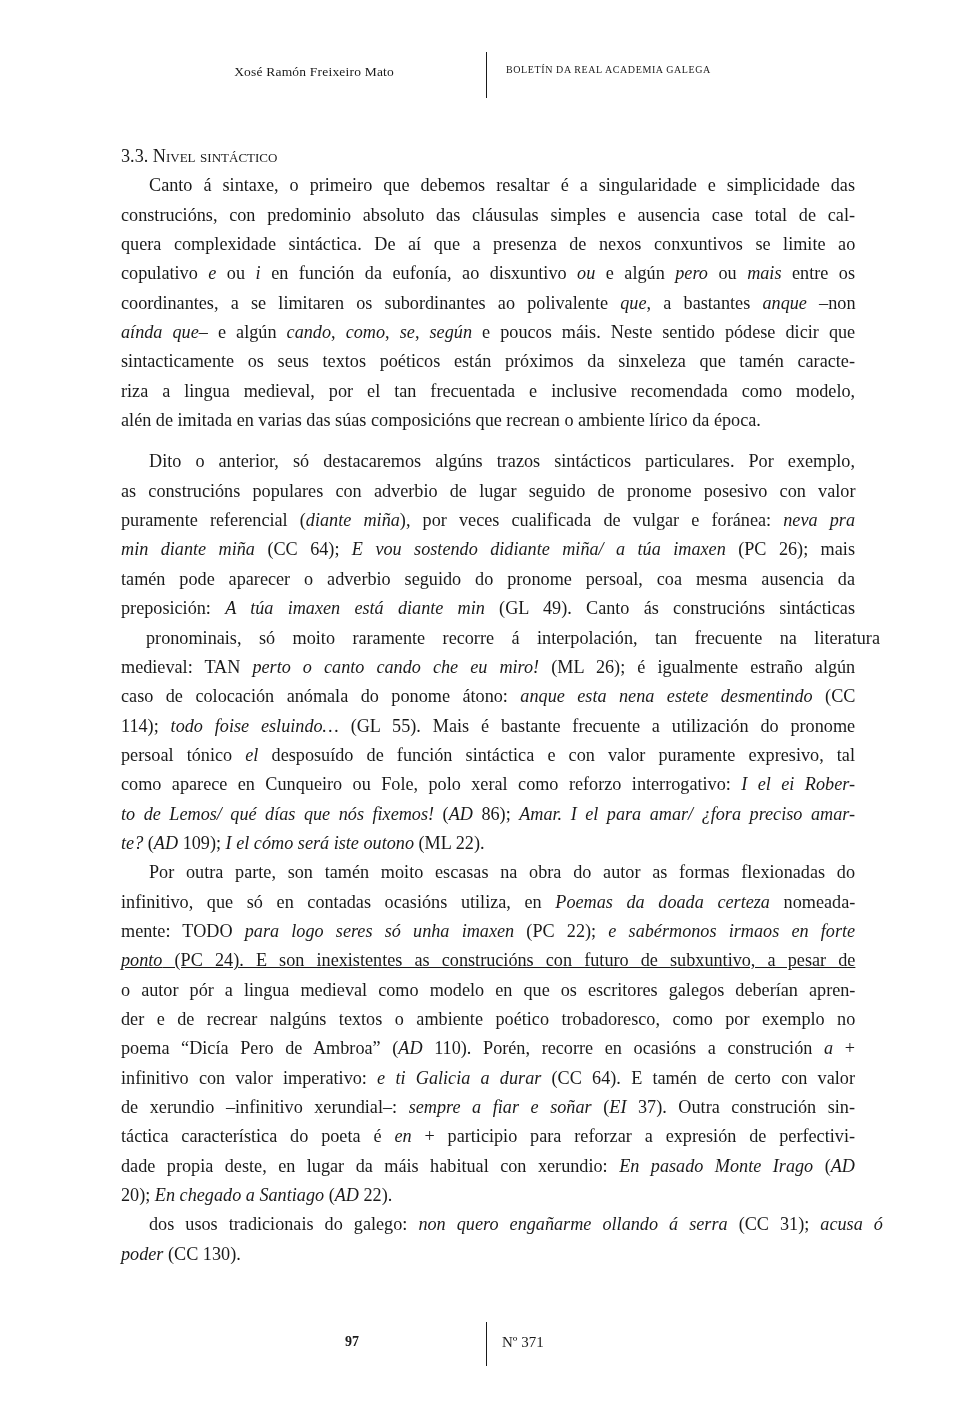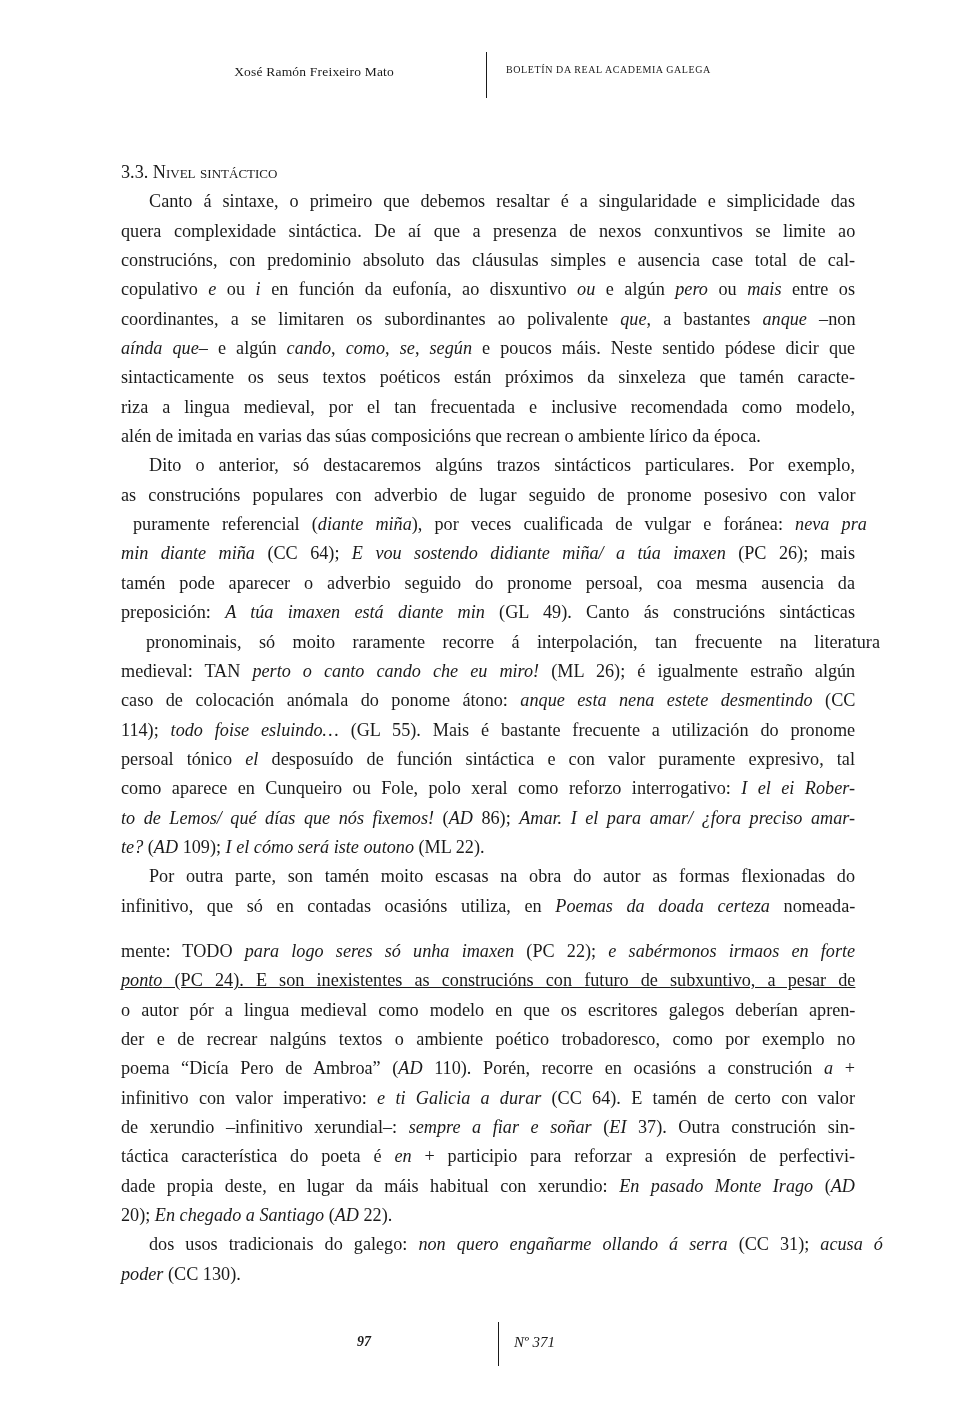--- a/index.html
+++ b/index.html
@@ -1,78 +1,78 @@
 <!DOCTYPE html>
 <html><head>
 <meta charset="utf-8">
 <style>
   html, body { margin: 0; padding: 0; background: #ffffff; }
   body { width: 975px; height: 1417px; position: relative; overflow: hidden; color: #1a1a1a; font-family: "Liberation Serif", "DejaVu Serif", serif; }
   .header { position: absolute; top: 52px; left: 0; width: 899px; height: 46px; }
   .header .author { position: absolute; right: 505px; top: 12px; font-size: 13.5px; letter-spacing: 0.2px; white-space: nowrap; }
   .header .divider { position: absolute; left: 486px; top: 0; width: 1px; height: 46px; background: #1a1a1a; }
   .header .journal { position: absolute; left: 506px; top: 12px; font-size: 10px; letter-spacing: 0.6px; white-space: nowrap; }
-  .content { position: absolute; left: 121px; top: 158px; width: 734px; font-size: 18.2px; line-height: 29.35px; }
+  .content { position: absolute; left: 121px; top: 142px; width: 734px; font-size: 18.2px; line-height: 29.35px; }
   .section-title { margin: 0; font-size: 18.2px; font-weight: normal; line-height: 29.35px; }
   .section-title .sc { font-variant: small-caps; }
   .para { margin: 0; text-align: justify; text-indent: 28px; }
   .line { display: block; text-align: justify; text-align-last: justify; white-space: nowrap; }
   .line.last { text-align-last: left; }
   .para .line:first-child { padding-left: 28px; }
   .para { text-indent: 0; }
   i { font-style: italic; }
-  .footer { position: absolute; top: 1322px; left: 12px; width: 864px; height: 44px; font-style: italic; }
+  .footer { position: absolute; top: 1322px; left: 0; width: 864px; height: 44px; }
   .footer .page-num { position: absolute; right: 505px; top: 12px; font-size: 14px; font-weight: bold; }
   .footer .divider { position: absolute; left: 486px; top: 0; width: 1px; height: 44px; background: #1a1a1a; }
   .footer .issue { position: absolute; left: 502px; top: 12px; font-size: 15px; }
   .seg { white-space: pre; }
 </style>
 </head>
 <body>
 
 <div class="header">
   <span class="author">Xosé Ramón Freixeiro Mato</span>
   <span class="divider"></span>
   <span class="journal">BOLETÍN DA REAL ACADEMIA GALEGA</span>
 </div>
 
 <div class="content">
   <h2 class="section-title"><span>3.3. </span><span class="sc">Nivel sintáctico</span></h2>
   <div id="paras">
       <div class="para">
         <span class="line" style="display: block; word-spacing: 4.30769px;"><span class="seg">Canto á sintaxe, o primeiro que debemos resaltar é a singularidade e simplicidade das</span></span>
+        <span class="line" style="display: block; word-spacing: 7.16667px;"><span class="seg">construcións, con predominio absoluto das cláusulas simples e ausencia case total de cal-</span></span>
         <span class="line" style="display: block; word-spacing: 8px;"><span class="seg">quera complexidade sintáctica. De aí que a presenza de nexos conxuntivos se limite ao</span></span>
-        <span class="line" style="display: block; word-spacing: 7.16667px;"><span class="seg">construcións, con predominio absoluto das cláusulas simples e ausencia case total de cal-</span></span>
         <span class="line" style="display: block; word-spacing: 5.94118px;"><span class="seg">copulativo </span><i class="seg">e</i><span class="seg"> ou </span><i class="seg">i</i><span class="seg"> en función da eufonía, ao disxuntivo </span><i class="seg">ou</i><span class="seg"> e algún </span><i class="seg">pero</i><span class="seg"> ou </span><i class="seg">mais</i><span class="seg"> entre os</span></span>
         <span class="line" style="display: block; word-spacing: 7.66667px;"><span class="seg">coordinantes, a se limitaren os subordinantes ao polivalente </span><i class="seg">que</i><span class="seg">, a bastantes </span><i class="seg">anque</i><span class="seg"> –non</span></span>
         <span class="line" style="display: block; word-spacing: 5.53333px;"><i class="seg">aínda que</i><span class="seg">– e algún </span><i class="seg">cando</i><span class="seg">, </span><i class="seg">como</i><span class="seg">, </span><i class="seg">se</i><span class="seg">, </span><i class="seg">según</i><span class="seg"> e poucos máis. Neste sentido pódese dicir que</span></span>
         <span class="line" style="display: block; word-spacing: 9.09091px;"><span class="seg">sintacticamente os seus textos poéticos están próximos da sinxeleza que tamén caracte-</span></span>
         <span class="line" style="display: block; word-spacing: 9.41667px;"><span class="seg">riza a lingua medieval, por el tan frecuentada e inclusive recomendada como modelo,</span></span>
         <span class="line last"><span class="seg">alén de imitada en varias das súas composicións que recrean o ambiente lírico da época.</span></span>
       </div>
       <div class="para">
-        <span class="line" style="display: block; word-spacing: 6.7px;"><span class="seg">Dito o anterior, só destacaremos algúns trazos sintácticos particulares. Por exemplo,</span></span>
+        <span class="line" style="display: block; word-spacing: 6.7px; margin-top: 12px;"><span class="seg">Dito o anterior, só destacaremos algúns trazos sintácticos particulares. Por exemplo,</span></span>
         <span class="line" style="display: block; word-spacing: 7.66667px;"><span class="seg">as construcións populares con adverbio de lugar seguido de pronome posesivo con valor</span></span>
-        <span class="line" style="display: block; word-spacing: 7.58333px; margin-left: 12px;"><span class="seg">puramente referencial (</span><i class="seg">diante miña</i><span class="seg">), por veces cualificada de vulgar e foránea: </span><i class="seg">neva pra</i></span>
+        <span class="line" style="display: block; word-spacing: 7.58333px;"><span class="seg">puramente referencial (</span><i class="seg">diante miña</i><span class="seg">), por veces cualificada de vulgar e foránea: </span><i class="seg">neva pra</i></span>
         <span class="line" style="display: block; word-spacing: 7.86667px;"><i class="seg">min diante miña</i><span class="seg"> (CC 64); </span><i class="seg">E vou sostendo didiante miña/ a túa imaxen</i><span class="seg"> (PC 26); mais</span></span>
         <span class="line" style="display: block; word-spacing: 9.33333px;"><span class="seg">tamén pode aparecer o adverbio seguido do pronome persoal, coa mesma ausencia da</span></span>
         <span class="line" style="display: block; word-spacing: 9.66667px;"><span class="seg">preposición: </span><i class="seg">A túa imaxen está diante min</i><span class="seg"> (GL 49). Canto ás construcións sintácticas</span></span>
         <span class="line" style="display: block; word-spacing: 12.9px; margin-left: 25px;"><span class="seg">pronominais, só moito raramente recorre á interpolación, tan frecuente na literatura</span></span>
         <span class="line" style="display: block; word-spacing: 7.5px;"><span class="seg">medieval: </span><span class="seg">TAN </span><i class="seg">perto o canto cando che eu miro!</i><span class="seg"> (ML 26); é igualmente estraño algún</span></span>
         <span class="line" style="display: block; word-spacing: 7.91667px;"><span class="seg">caso de colocación anómala do ponome átono: </span><i class="seg">anque esta nena estete desmentindo</i><span class="seg"> (CC</span></span>
         <span class="line" style="display: block; word-spacing: 7.30769px;"><span class="seg">114); </span><i class="seg">todo foise esluindo…</i><span class="seg"> (GL 55). Mais é bastante frecuente a utilización do pronome</span></span>
         <span class="line" style="display: block; word-spacing: 8.58333px;"><span class="seg">persoal tónico </span><i class="seg">el</i><span class="seg"> desposuído de función sintáctica e con valor puramente expresivo, tal</span></span>
         <span class="line" style="display: block; word-spacing: 5.85714px;"><span class="seg">como aparece en Cunqueiro ou Fole, polo xeral como reforzo interrogativo: </span><i class="seg">I el ei Rober-</i></span>
         <span class="line" style="display: block; word-spacing: 3.94118px;"><i class="seg">to de Lemos/ qué días que nós fixemos!</i><span class="seg"> (</span><i class="seg">AD</i><span class="seg"> 86); </span><i class="seg">Amar. I el para amar/ ¿fora preciso amar-</i></span>
         <span class="line last"><i class="seg">te?</i><span class="seg"> (</span><i class="seg">AD</i><span class="seg"> 109); </span><i class="seg">I el cómo será iste outono</i><span class="seg"> (ML 22).</span></span>
       </div>
       <div class="para">
         <span class="line" style="display: block; word-spacing: 5.14286px;"><span class="seg">Por outra parte, son tamén moito escasas na obra do autor as formas flexionadas do</span></span>
         <span class="line" style="display: block; word-spacing: 9.08333px;"><span class="seg">infinitivo, que só en contadas ocasións utiliza, en </span><i class="seg">Poemas da doada certeza</i><span class="seg"> nomeada-</span></span>
-        <span class="line" style="display: block; word-spacing: 7.64286px; margin-top: 16px;"><span class="seg">mente: </span><span class="seg">TODO </span><i class="seg">para logo seres só unha imaxen</i><span class="seg"> (PC 22); </span><i class="seg">e sabérmonos irmaos en forte</i></span>
+        <span class="line" style="display: block; word-spacing: 7.64286px;"><span class="seg">mente: </span><span class="seg">TODO </span><i class="seg">para logo seres só unha imaxen</i><span class="seg"> (PC 22); </span><i class="seg">e sabérmonos irmaos en forte</i></span>
         <span class="line" style="display: block; word-spacing: 7.57143px; text-decoration: underline;"><i class="seg">ponto</i><span class="seg"> (PC 24). E son inexistentes as construcións con futuro de subxuntivo, a pesar de</span></span>
         <span class="line" style="display: block; word-spacing: 6.5px;"><span class="seg">o autor pór a lingua medieval como modelo en que os escritores galegos deberían apren-</span></span>
         <span class="line" style="display: block; word-spacing: 7.92308px;"><span class="seg">der e de recrear nalgúns textos o ambiente poético trobadoresco, como por exemplo no</span></span>
         <span class="line" style="display: block; word-spacing: 7.07143px;"><span class="seg">poema “Dicía Pero de Ambroa” (</span><i class="seg">AD</i><span class="seg"> 110). Porén, recorre en ocasións a construción </span><i class="seg">a</i><span class="seg"> +</span></span>
         <span class="line" style="display: block; word-spacing: 5.6875px;"><span class="seg">infinitivo con valor imperativo: </span><i class="seg">e ti Galicia a durar</i><span class="seg"> (CC 64). E tamén de certo con valor</span></span>
         <span class="line" style="display: block; word-spacing: 7px;"><span class="seg">de xerundio –infinitivo xerundial–: </span><i class="seg">sempre a fiar e soñar</i><span class="seg"> (</span><i class="seg">EI</i><span class="seg"> 37). Outra construción sin-</span></span>
         <span class="line" style="display: block; word-spacing: 8.30769px;"><span class="seg">táctica característica do poeta é </span><i class="seg">en</i><span class="seg"> + participio para reforzar a expresión de perfectivi-</span></span>
         <span class="line" style="display: block; word-spacing: 6.92857px;"><span class="seg">dade propia deste, en lugar da máis habitual con xerundio: </span><i class="seg">En pasado Monte Irago</i><span class="seg"> (</span><i class="seg">AD</i></span>
         <span class="line last"><span class="seg">20); </span><i class="seg">En chegado a Santiago</i><span class="seg"> (</span><i class="seg">AD</i><span class="seg"> 22).</span></span>
       </div>

